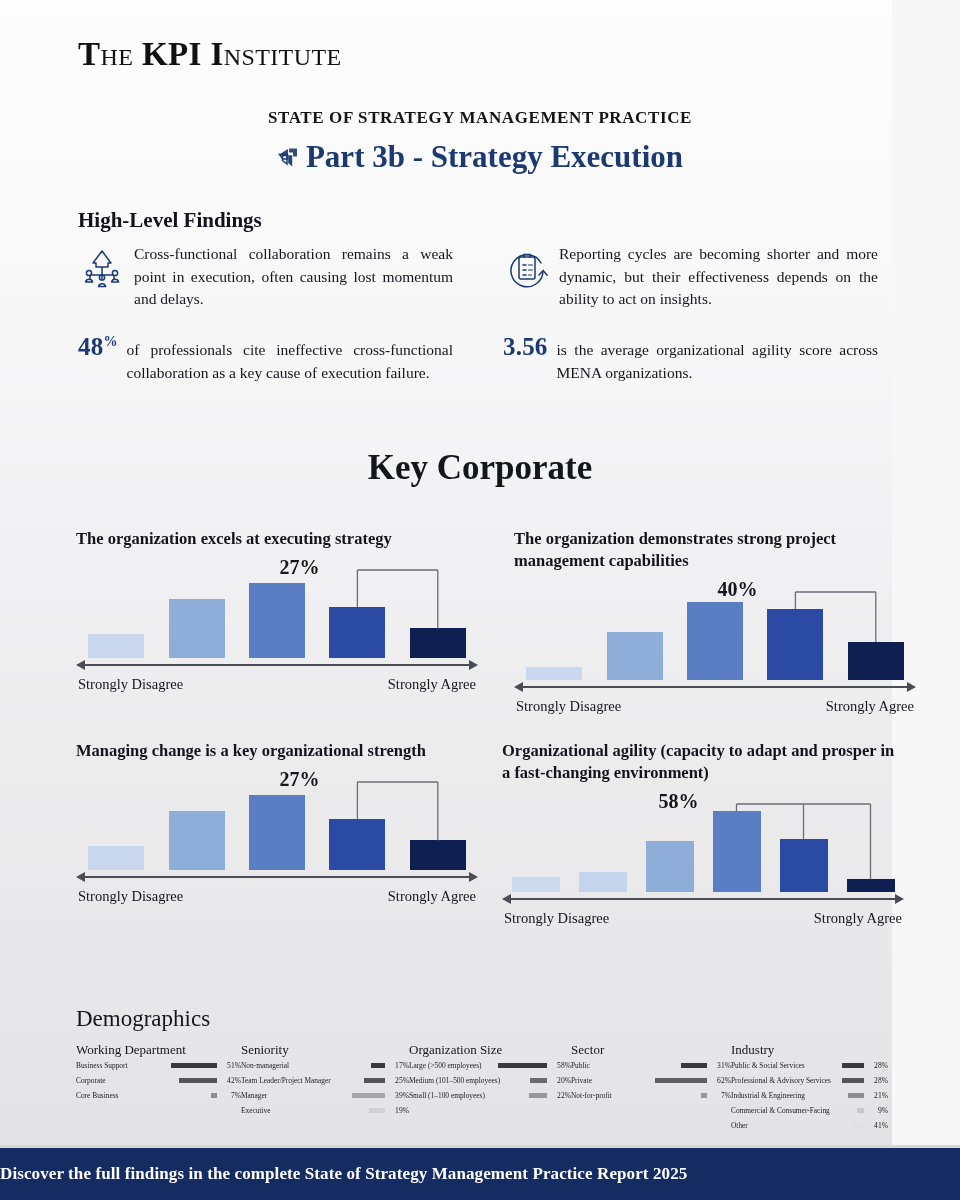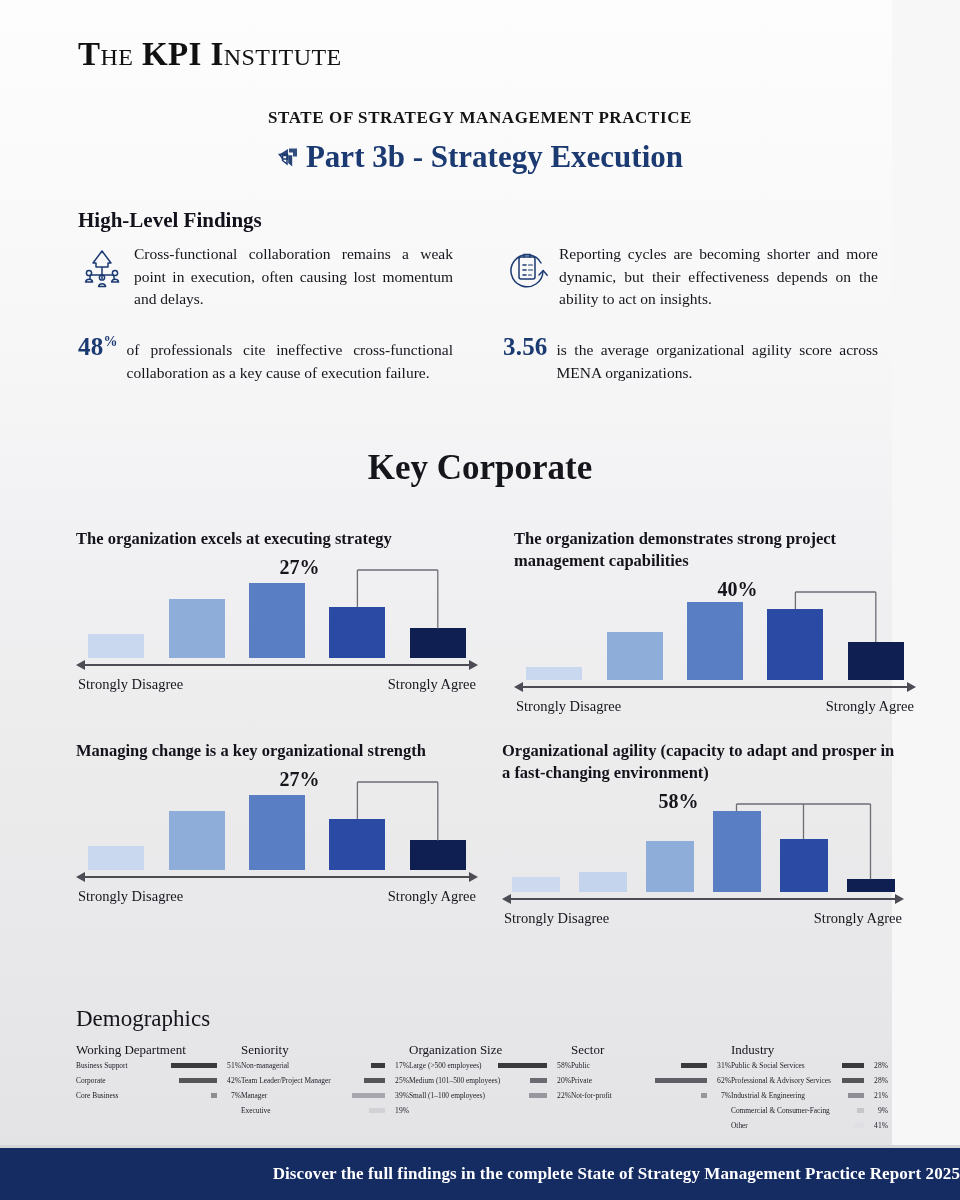--- a/index.html
+++ b/index.html
@@ -148,21 +148,21 @@
   .demo-row { display:flex; align-items:center; height:13px; margin-bottom:2px; }
   .demo-label { font-size:7.4px; color:#20202a; white-space:nowrap; flex:0 0 auto; }
   .demo-bar-area { flex:1; display:flex; justify-content:flex-end; align-items:center; padding:0 3px; }
   .demo-bar { height:5.5px; }
   .demo-pct { font-size:7.6px; color:#20202a; width:21px; text-align:right; flex:0 0 21px; }
 
   
   .footer {
     position:absolute; left:0; bottom:0; width:960px; height:52px;
     background:#152c63;
-    display:flex; align-items:center; justify-content:flex-end;
+    display:flex; align-items:center; justify-content:flex-start;
   }
   .footer-text { color:#fff; font-size:17px; font-weight:700; letter-spacing:0.1px; }
   .footer-rule { position:absolute; left:0; bottom:52px; width:960px; height:3px; background:#d6d6da; }
 </style>
 </head>
 <body>
 
 <div class="page">
 
   <div class="header">

